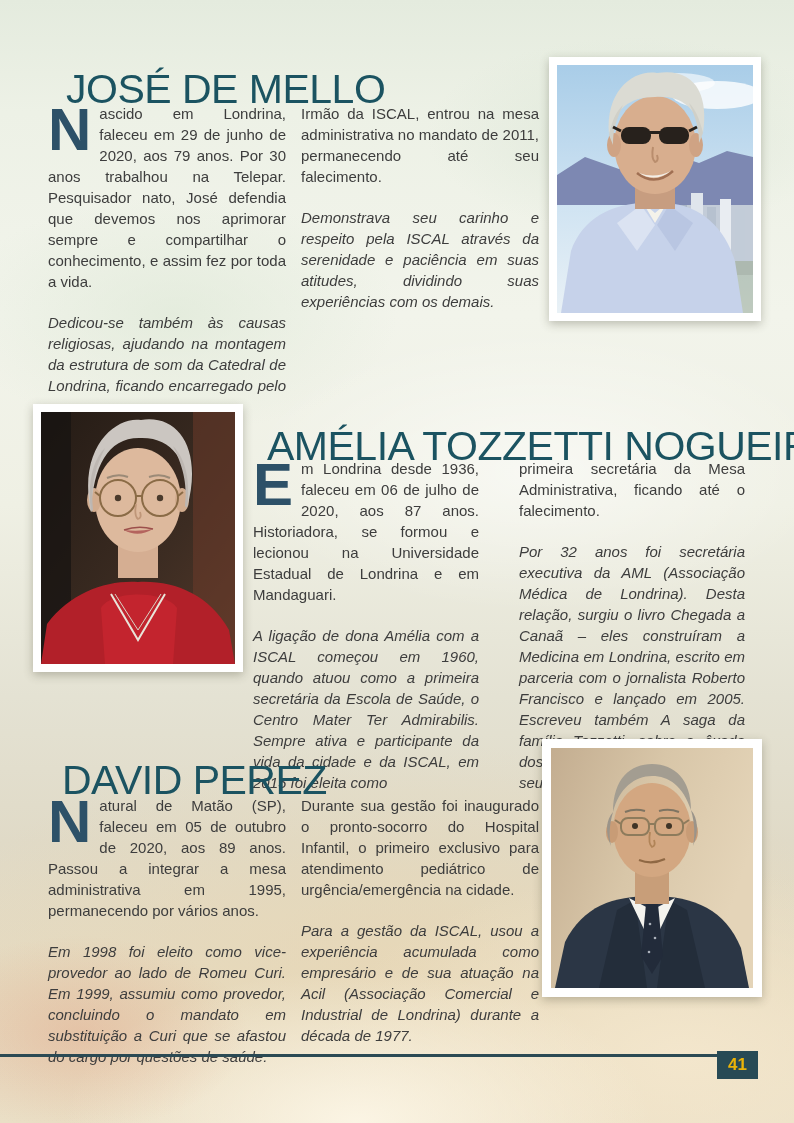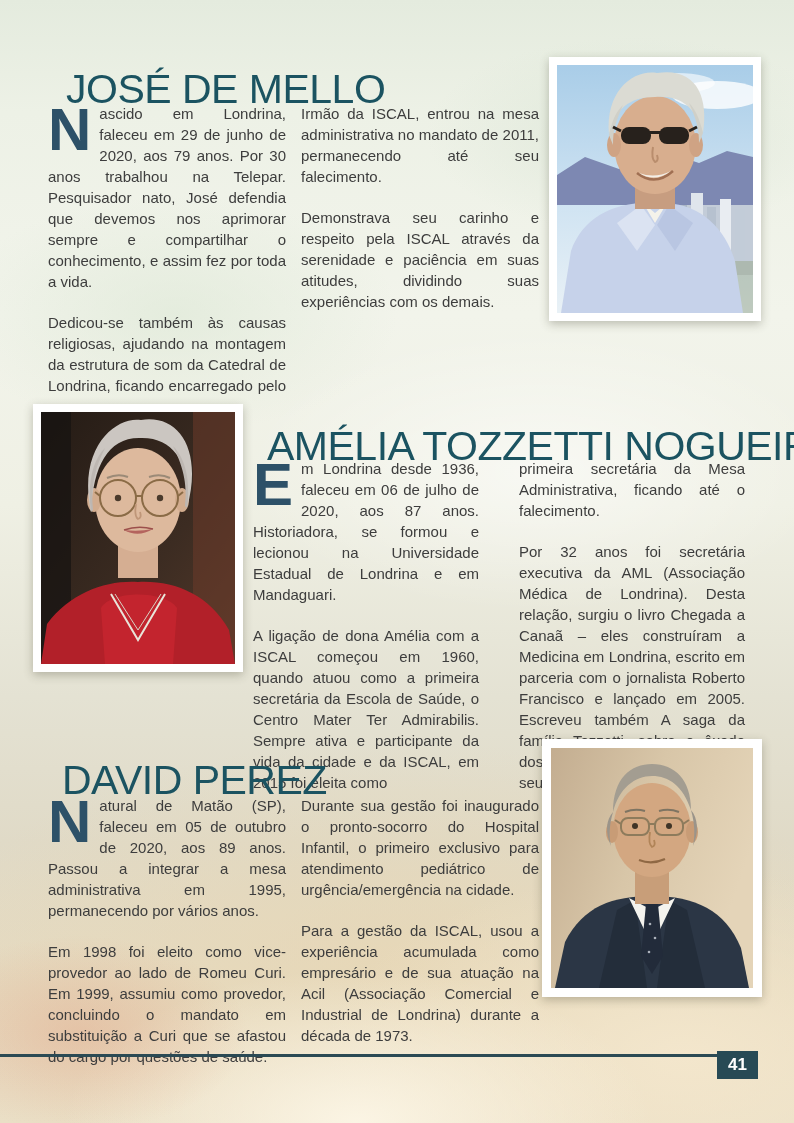--- a/index.html
+++ b/index.html
@@ -17,33 +17,33 @@
       radial-gradient(ellipse 300px 140px at 80% 12%, rgba(213,226,209,0.55), transparent 70%),
       linear-gradient(180deg,#e4ebde 0%,#edf1e6 10%,#f2f4eb 28%,#eff0e4 45%,#e4e2d3 62%,#e0dac7 75%,#e6dbc1 88%,#eadfc6 100%);
   }
   .sec-title{
     position:absolute;margin:14px;font-weight:400;font-size:41px;letter-spacing:-0.5px;
     color:#1b5361;white-space:nowrap;
   }
   .textwrap{position:absolute;display:flex;}
   .col{text-align:justify;font-size:15px;line-height:21px;color:#3d3d3d;}
   .para{margin:0 0 20px 0;}
-  .para:last-child{margin-bottom:0;}
+  .para:last-child{margin-bottom:0;font-style:italic;}
   .dropcap{
     float:left;font-weight:700;font-size:60px;line-height:47px;
     padding:3px 8px 0 0;color:#2d5168;
   }
   .photo{
     position:absolute;background:#fff;box-shadow:0 3px 9px rgba(60,60,40,0.30);
   }
   .photo svg{display:block;}
   .footer-rule{position:absolute;left:0;top:1054px;width:717px;height:3px;background:#2b4a54;}
   .pagenum{
     position:absolute;left:717px;top:1051px;width:41px;height:28px;background:#274a55;
-    color:#ffffff;font-weight:700;font-size:17px;display:flex;align-items:center;justify-content:center;
+    color:#eab308;font-weight:700;font-size:17px;display:flex;align-items:center;justify-content:center;
   }
 </style>
 </head>
 <body>
 
 <div class="page">
 
   <h1 class="sec-title" style="left:52px;top:52px;">JOSÉ DE MELLO</h1>
 
   <div class="textwrap" style="left:48px;top:103px;width:491px;gap:15px;">
@@ -154,21 +154,21 @@
 
   <h1 class="sec-title" style="left:48px;top:743px;">DAVID PEREZ</h1>
 
   <div class="textwrap" style="left:48px;top:795px;width:491px;gap:15px;">
     <div class="col" style="width:238px;">
       <p class="para"><span class="dropcap">N</span><span>atural de Matão (SP), faleceu em 05 de outubro de 2020, aos 89 anos. Passou a integrar a mesa administrativa em 1995, permanecendo por vários anos.</span></p>
       <p class="para">Em 1998 foi eleito como vice-provedor ao lado de Romeu Curi. Em 1999, assumiu como provedor, concluindo o mandato em substituição a Curi que se afastou do cargo por questões de saúde.</p>
     </div>
     <div class="col" style="width:238px;">
       <p class="para">Durante sua gestão foi inaugurado o pronto-socorro do Hospital Infantil, o primeiro exclusivo para atendimento pediátrico de urgência/emergência na cidade.</p>
-      <p class="para">Para a gestão da ISCAL, usou a experiência acumulada como empresário e de sua atuação na Acil (Associação Comercial e Industrial de Londrina) durante a década de 1973.</p>
+      <p class="para">Para a gestão da ISCAL, usou a experiência acumulada como empresário e de sua atuação na Acil (Associação Comercial e Industrial de Londrina) durante a década de 1977.</p>
     </div>
   </div>
 
   <div class="photo" style="left:542px;top:739px;padding:9px;">
     <svg width="202" height="240" viewBox="0 0 202 240">
       <defs>
         <linearGradient id="bg3" x1="0" y1="0" x2="1" y2="0.4">
           <stop offset="0" stop-color="#c3ad90"></stop>
           <stop offset="0.5" stop-color="#d8c6a8"></stop>
           <stop offset="1" stop-color="#e4d4b8"></stop>

